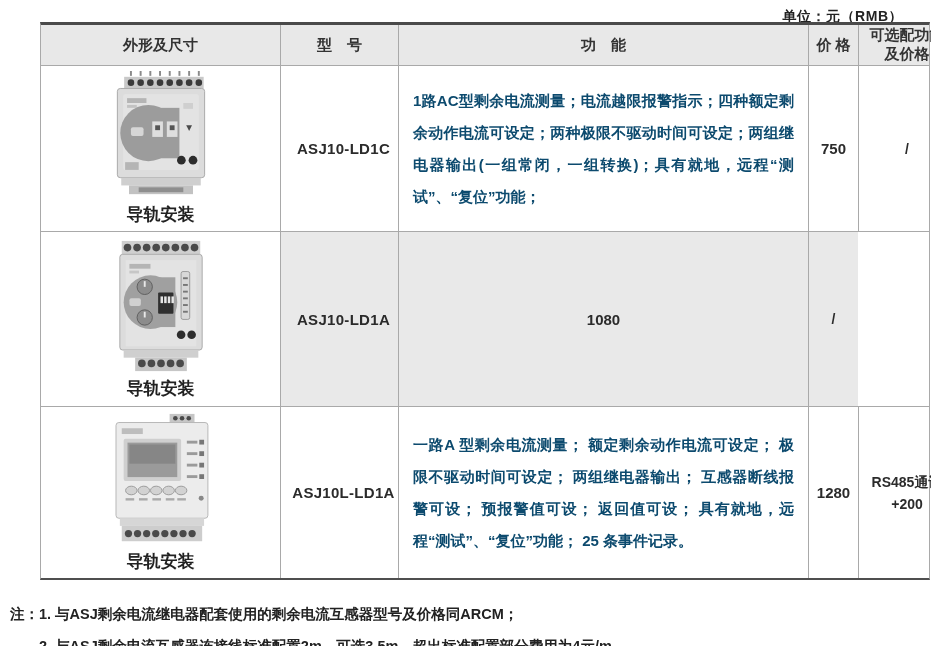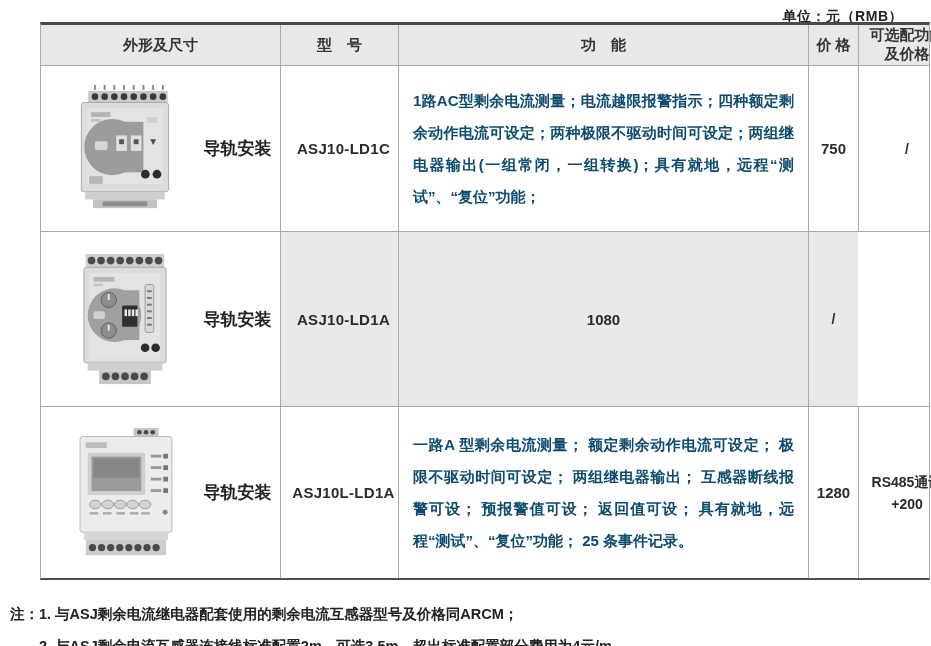--- a/index.html
+++ b/index.html
@@ -37,21 +37,21 @@
     display:flex; align-items:center; justify-content:center;
     font-size:15px; font-weight:600; color:#333;
     text-align:center; line-height:1.25;
     white-space:pre-line;
   }
   .row-1 { height:166px; }
   .row-2 { height:175px; }
   .row-3 { height:172px; }
   .row-2 .cell:not(.cell-appearance) { background:#e9e9e9; }
   .cell-appearance {
-    display:flex; 
+    display:flex; flex-direction:column;
     align-items:center; justify-content:center;
     background:#ffffff; gap:4px;
   }
   .mount-caption { font-size:17px; font-weight:600; color:#222; }
   .cell-model, .cell-price, .cell-optional {
     display:flex; align-items:center; justify-content:center;
     font-size:15px; font-weight:600; text-align:center;
   }
   .cell-model { letter-spacing:0.3px;padding-left:8px; }
   .cell-optional { white-space:pre-line; line-height:22px; font-size:14px; }

